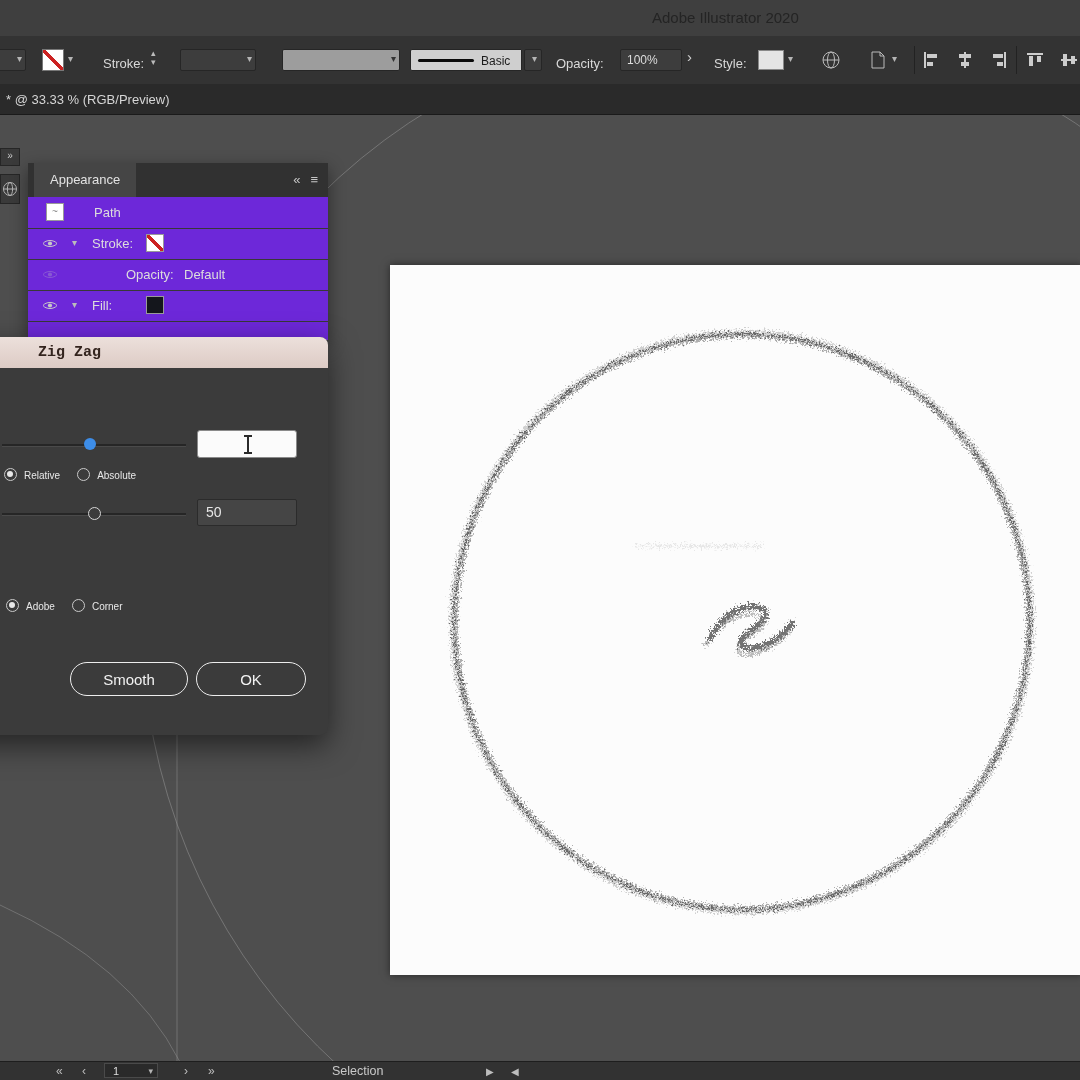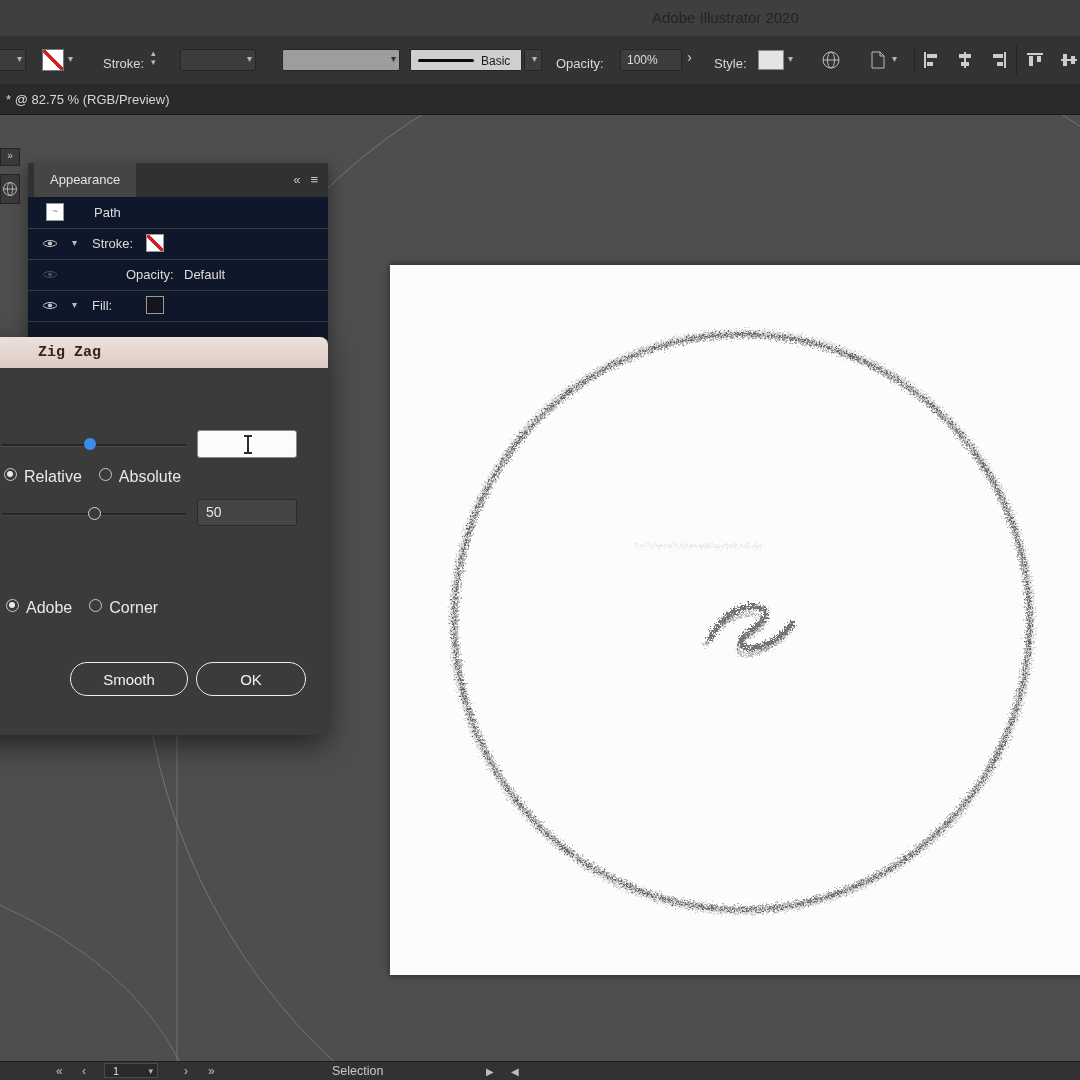--- a/index.html
+++ b/index.html
@@ -41,21 +41,21 @@
   .guides{position:absolute;left:0;top:0;}
   .artboard{position:absolute;left:390px;top:151px;width:692px;height:710px;background:#fcfcfc;
             box-shadow:0 0 8px rgba(0,0,0,.5);}
   
   .dock{position:absolute;left:0;top:148px;width:20px;z-index:12;}
   .dock-btn{height:16px;background:#3a3a3a;border:1px solid #262626;color:#c9c9c9;font-size:10px;
             text-align:center;line-height:14px;}
   .dock-thumb{margin-top:8px;height:28px;background:#3a3a3a;border:1px solid #262626;
               display:flex;align-items:center;justify-content:center;}
   
-  .panel{position:absolute;left:28px;top:163px;width:300px;height:177px;background:#0f172a;z-index:20;
+  .panel{position:absolute;left:28px;top:163px;width:300px;height:177px;background:#6d28d9;z-index:20;
          box-shadow:0 6px 16px rgba(0,0,0,.45);}
   .panel-head{position:absolute;top:0;left:0;right:0;height:34px;background:#313131;}
   .panel-tab{position:absolute;left:6px;top:0;height:34px;padding:0 16px;background:#454545;
              color:#e3e3e3;font-size:13px;line-height:34px;}
   .panel-icons{position:absolute;right:10px;top:9px;color:#c5c5c5;font-size:13px;display:flex;gap:10px;align-items:center;}
   .prow{position:absolute;left:0;right:0;height:31px;border-bottom:1px solid #383838;}
   .eye{position:absolute;left:14px;top:10px;}
   .eye.dim{opacity:.3;}
   .pchev{position:absolute;left:44px;top:9px;color:#bbb;font-size:10px;}
   .plabel{position:absolute;top:8px;color:#ddd;font-size:13px;}
@@ -75,21 +75,21 @@
   .handle{position:absolute;width:13px;height:13px;border-radius:50%;border:1.5px solid #d6d6d6;
           background:#3b3b3b;box-sizing:border-box;}
   .fieldw{position:absolute;width:100px;height:28px;background:#fbfbfb;border:1px solid #8a8a8a;
           border-radius:3px;box-sizing:border-box;font-size:14px;color:#222;padding:0 8px;outline:none;}
   .ibeam{position:absolute;width:2px;height:17px;background:#2b2b2b;}
   .ibeam::before,.ibeam::after{content:"";position:absolute;left:-3px;width:8px;height:2px;background:#2b2b2b;}
   .ibeam::before{top:-1px;}
   .ibeam::after{bottom:-1px;}
   .fieldd{position:absolute;width:100px;height:27px;background:#454545;border:1px solid #2b2b2b;
           border-radius:2px;color:#e6e6e6;font-size:14px;padding:4px 0 0 8px;box-sizing:border-box;}
-  .radiorow{position:absolute;display:flex;align-items:flex-start;font-size:16px;color:#e8e8e8;}
+  .radiorow{position:absolute;display:flex;align-items:flex-end;font-size:10px;color:#e8e8e8;}
   .radio{width:13px;height:13px;border-radius:50%;border:1.5px solid #c9c9c9;box-sizing:border-box;
          margin-right:7px;position:relative;display:inline-block;background:transparent;}
   .radio.sel::after{content:"";position:absolute;left:2px;top:2px;width:6px;height:6px;border-radius:50%;background:#e8e8e8;}
   .gap{margin-left:17px;}
   .pill{position:absolute;height:34px;border-radius:17px;background:transparent;border:1.5px solid #ededed;
         color:#f2f2f2;font-size:15px;font-family:inherit;cursor:default;}
   
   .statusbar{position:absolute;bottom:0;left:0;right:0;height:18px;background:#323232;
              border-top:1px solid #1e1e1e;z-index:40;}
   .sb{position:absolute;font-size:12px;color:#bdbdbd;line-height:14px;}
@@ -196,21 +196,21 @@
         <rect x="11" y="5" width="4" height="6" fill="#ccc"></rect>
     </svg>
     <svg class="icon" style="left:1060px;top:15px" width="18" height="18" viewBox="0 0 18 18">
       <line x1="1" y1="9" x2="17" y2="9" stroke="#ccc" stroke-width="2"></line>
       <rect x="3" y="3" width="4" height="12" fill="#ccc"></rect>
         <rect x="11" y="5" width="4" height="8" fill="#ccc"></rect>
     </svg>
   </div>
 
   <div class="doctab">
-    <span class="doctab-label">* @ 82.75 % (RGB/Preview)</span>
+    <span class="doctab-label">* @ 33.33 % (RGB/Preview)</span>
   </div>
 
   <div class="dock">
     <div class="dock-btn">»</div>
     <div class="dock-thumb">
       <svg width="16" height="16" viewBox="0 0 16 16">
         <circle cx="8" cy="8" r="6.5" stroke="#b5b5b5" fill="none"></circle>
         <ellipse cx="8" cy="8" rx="2.6" ry="6.5" stroke="#b5b5b5" fill="none"></ellipse>
         <line x1="1.5" y1="8" x2="14.5" y2="8" stroke="#b5b5b5"></line>
       </svg>

